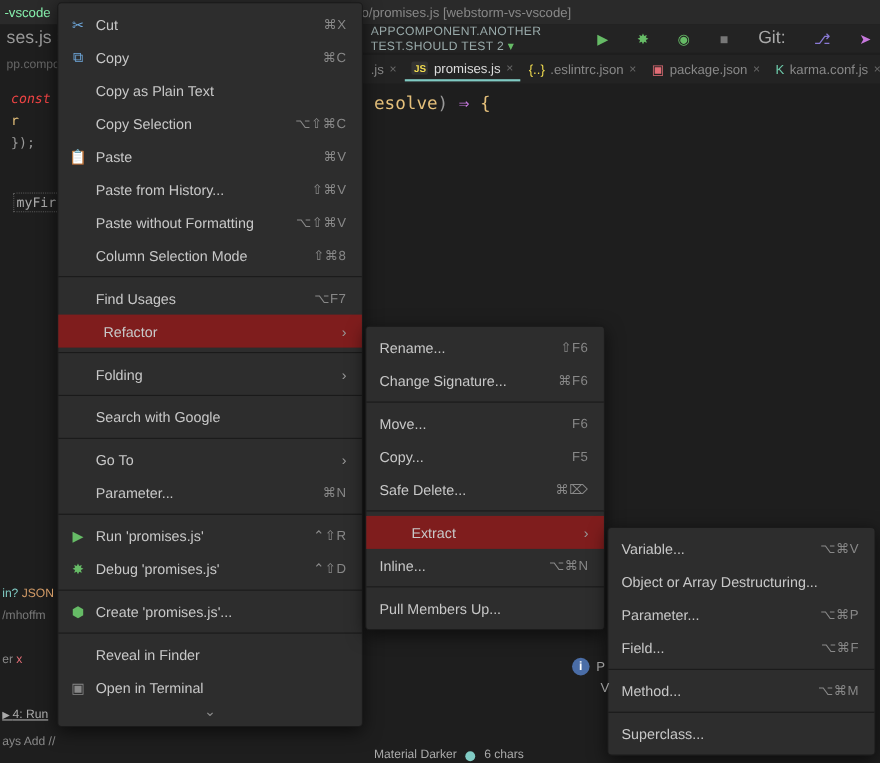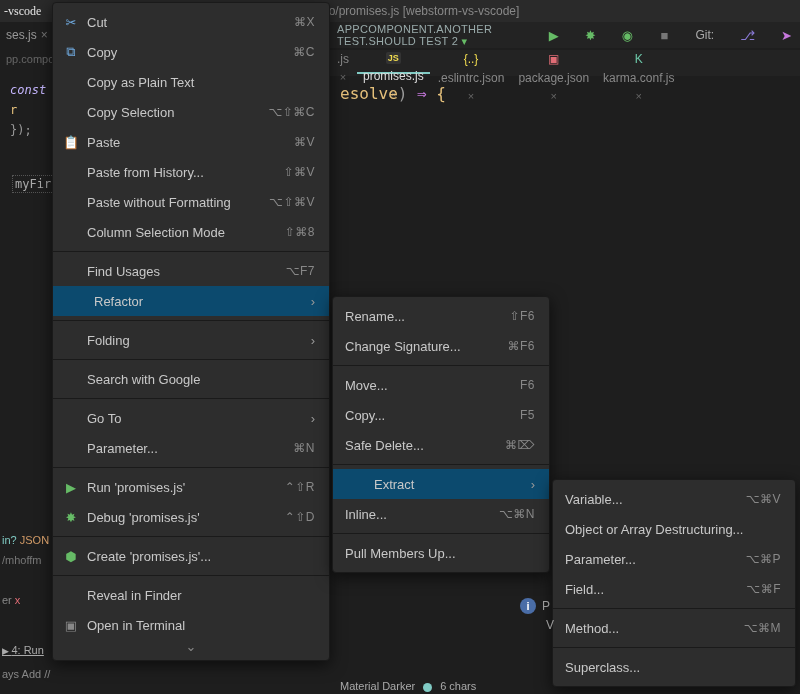--- a/index.html
+++ b/index.html
@@ -20,22 +20,21 @@
       background: #2a2a2a;
       display: flex;
       align-items: center;
       justify-content: center;
       color: #888;
       font-size: 12px;
     }
     .title-left {
       position: absolute;
       left: 4px;
-      color: #e5e5e5;
-      font-family: Liberation Serif, serif;
+      color: #86efac;
     }
     .run-bar {
       position: absolute;
       top: 22px;
       left: 329px;
       right: 0;
       height: 26px;
       display: flex;
       align-items: center;
       gap: 26px;
@@ -50,32 +49,32 @@
     .run-config::after { content: " ▾"; color: #6b6; }
     .tb-icon {
       width: 16px; height: 16px;
       display: inline-flex;
       align-items: center;
       justify-content: center;
     }
     .play { color: #6b6; }
     .bug { color: #6b6; }
     .stop { color: #777; }
-    .git { color: #aaa; font-size: 12px; }
+    .git { color: #aaa; font-size: 16px; }
     .branch { color: #8a7ad6; }
     .purple-arrow { color: #c778dd; }
     .left-tab {
       position: absolute;
       top: 22px; left: 0;
       height: 26px;
       display: flex;
       align-items: center;
       padding: 0 6px;
       color: #999;
-      font-size: 12px;
+      font-size: 16px;
     }
     .left-tab .x { margin-left: 4px; color: #777; }
     .breadcrumb {
       position: absolute;
       top: 48px;
       left: 0;
       height: 22px;
       padding: 0 6px;
       color: #666;
       font-size: 11px;
@@ -95,40 +94,39 @@
       font-size: 12px;
       gap: 2px;
       padding-left: 2px;
     }
     .etab {
       display: flex;
       align-items: center;
       gap: 5px;
       padding: 0 6px;
       height: 22px;
-      flex-direction: column;
     }
     .etab.active {
       color: #ddd;
       border-bottom: 2px solid #80cbc4;
     }
     .etab .x { color: #666; font-size: 11px; }
     .ic-js { color: #f0db4f; font-size: 9px; font-weight: bold; padding: 1px 2px; background: #333; border-radius: 2px;}
     .ic-json { color: #f0db4f; }
     .ic-karma { color: #6cc7a8; }
     .code-area {
       position: absolute;
       top: 80px;
       left: 10px;
       color: #999;
       font-family: 'Menlo', monospace;
       font-size: 12px;
       line-height: 20px;
     }
-    .code-area .const { color: #c4b5fd; font-style: italic; }
+    .code-area .const { color: #ef4444; font-style: italic; }
     .code-area .name { color: #e5c07b; }
     .my-first {
       position: absolute;
       top: 175px;
       left: 12px;
       color: #aaa;
       font-family: monospace;
       font-size: 12px;
       border: 1px dotted #555;
       padding: 1px 2px;
@@ -169,21 +167,21 @@
       left: 10px;
       width: 16px; height: 16px;
       display: flex;
       align-items: center;
       justify-content: center;
     }
     .menu-item .label { flex: 1; white-space: nowrap; }
     .menu-item .shortcut { color: #888; font-size: 12px; margin-left: 24px; font-family: -apple-system, sans-serif; letter-spacing: 0.5px;}
     .menu-item .chevron { color: #999; margin-left: 20px; }
     .menu-item:hover, .menu-item.highlighted {
-      background: #0c4a6e;
+      background: #7f1d1d;
       padding-left: 41px;
     }
     .sep { height: 1px; background: #1a1a1a; margin: 4px 0; }
 
     #menu1 { top: 2px; left: 52px; width: 278px; }
     #menu2 { top: 296px; left: 332px; width: 218px; }
     #menu3 { top: 479px; left: 552px; width: 244px; }
 
     
     .bottom-left {

